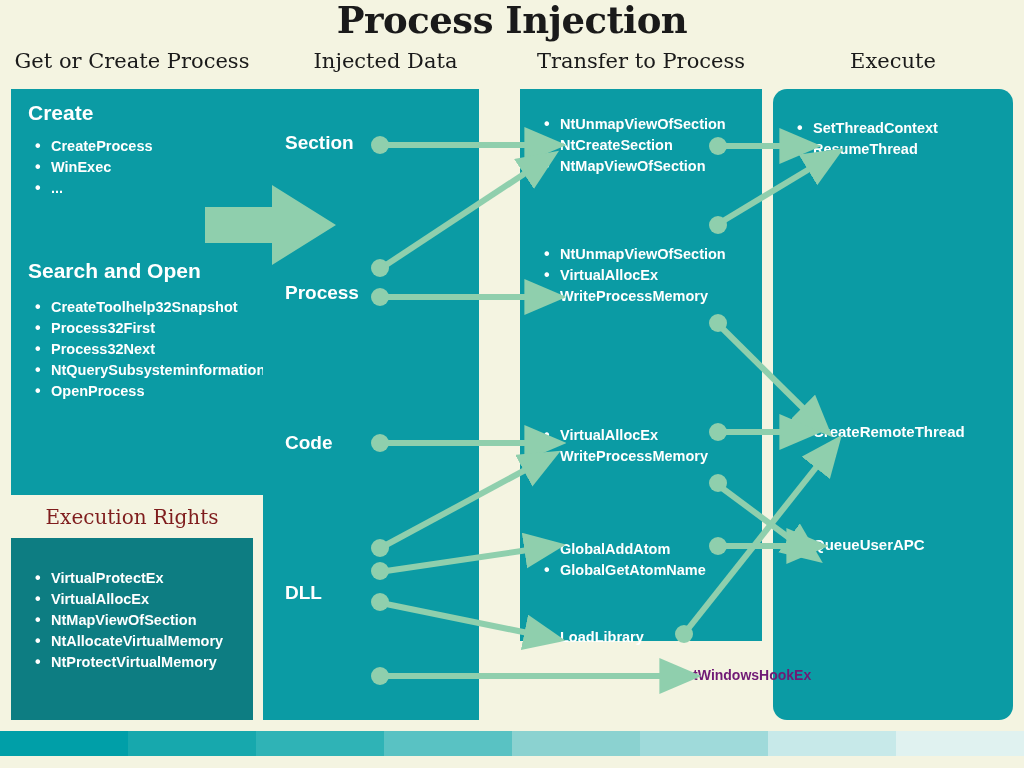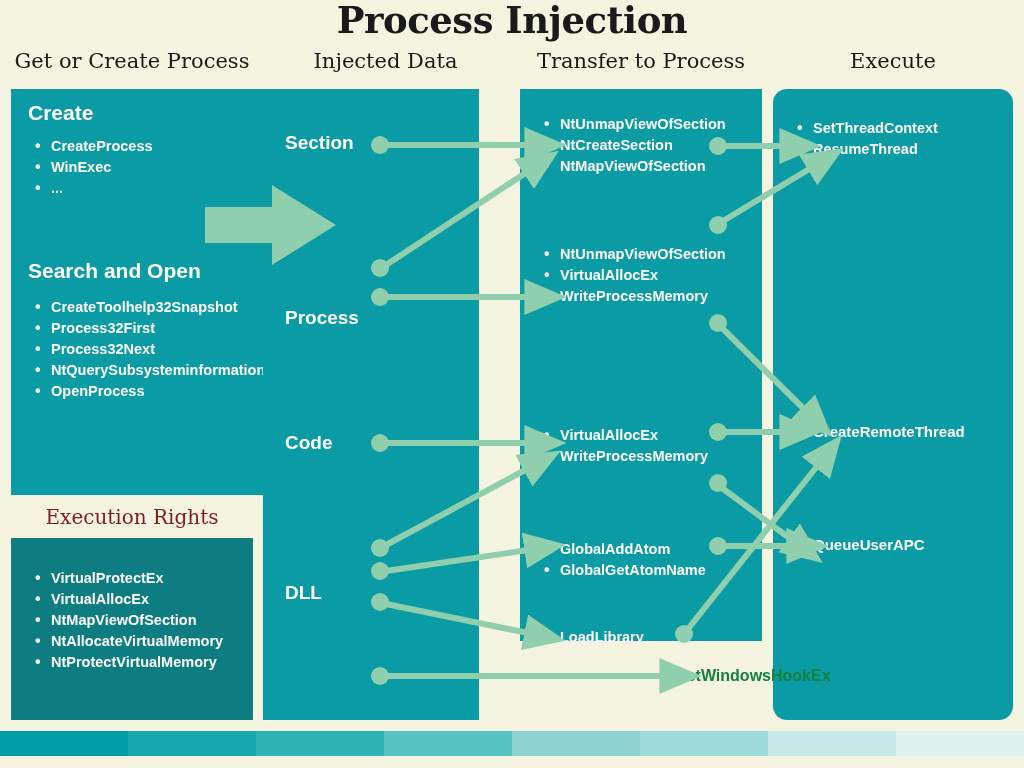--- a/index.html
+++ b/index.html
@@ -59,21 +59,21 @@
   }
   
   .exec-label{
     position:absolute;color:#ffffff;font-weight:bold;font-size:15px;
     white-space:nowrap;padding-left:20px;
   }
   .exec-label:before{
     content:"\2022";position:absolute;left:4px;top:-2px;color:#fff;font-size:16px;
   }
   .plain-label{
-    position:absolute;color:#15803d;font-weight:bold;font-size:16px;white-space:nowrap;
+    position:absolute;color:#701a75;font-weight:bold;font-size:14px;white-space:nowrap;
   }
 
   
   #wires{position:absolute;left:0;top:0;width:1024px;height:768px;pointer-events:none;}
 
   
   #swatches{position:absolute;left:0;top:731px;width:1024px;height:25px;display:flex;}
   #swatches div{flex:1 1 0;height:25px;}
 </style>
 </head>
@@ -112,21 +112,21 @@
       <li>VirtualProtectEx</li>
       <li>VirtualAllocEx</li>
       <li>NtMapViewOfSection</li>
       <li>NtAllocateVirtualMemory</li>
       <li>NtProtectVirtualMemory</li>
     </ul>
   </div>
 
   <div class="panel" style="left:263px;top:89px;width:216px;height:631px;">
     <div class="data-label" style="left:22px;top:43px;">Section</div>
-    <div class="data-label" style="left:22px;top:193px;margin-top:25px;">Process</div>
+    <div class="data-label" style="left:22px;top:193px;">Process</div>
     <div class="data-label" style="left:22px;top:343px;">Code</div>
     <div class="data-label" style="left:22px;top:493px;">DLL</div>
   </div>
 
   <div class="panel" style="left:520px;top:89px;width:242px;height:552px;">
     <ul class="api" style="left:20px;top:25px;width:220px;">
       <li>NtUnmapViewOfSection</li>
       <li>NtCreateSection</li>
       <li>NtMapViewOfSection</li>
     </ul>

